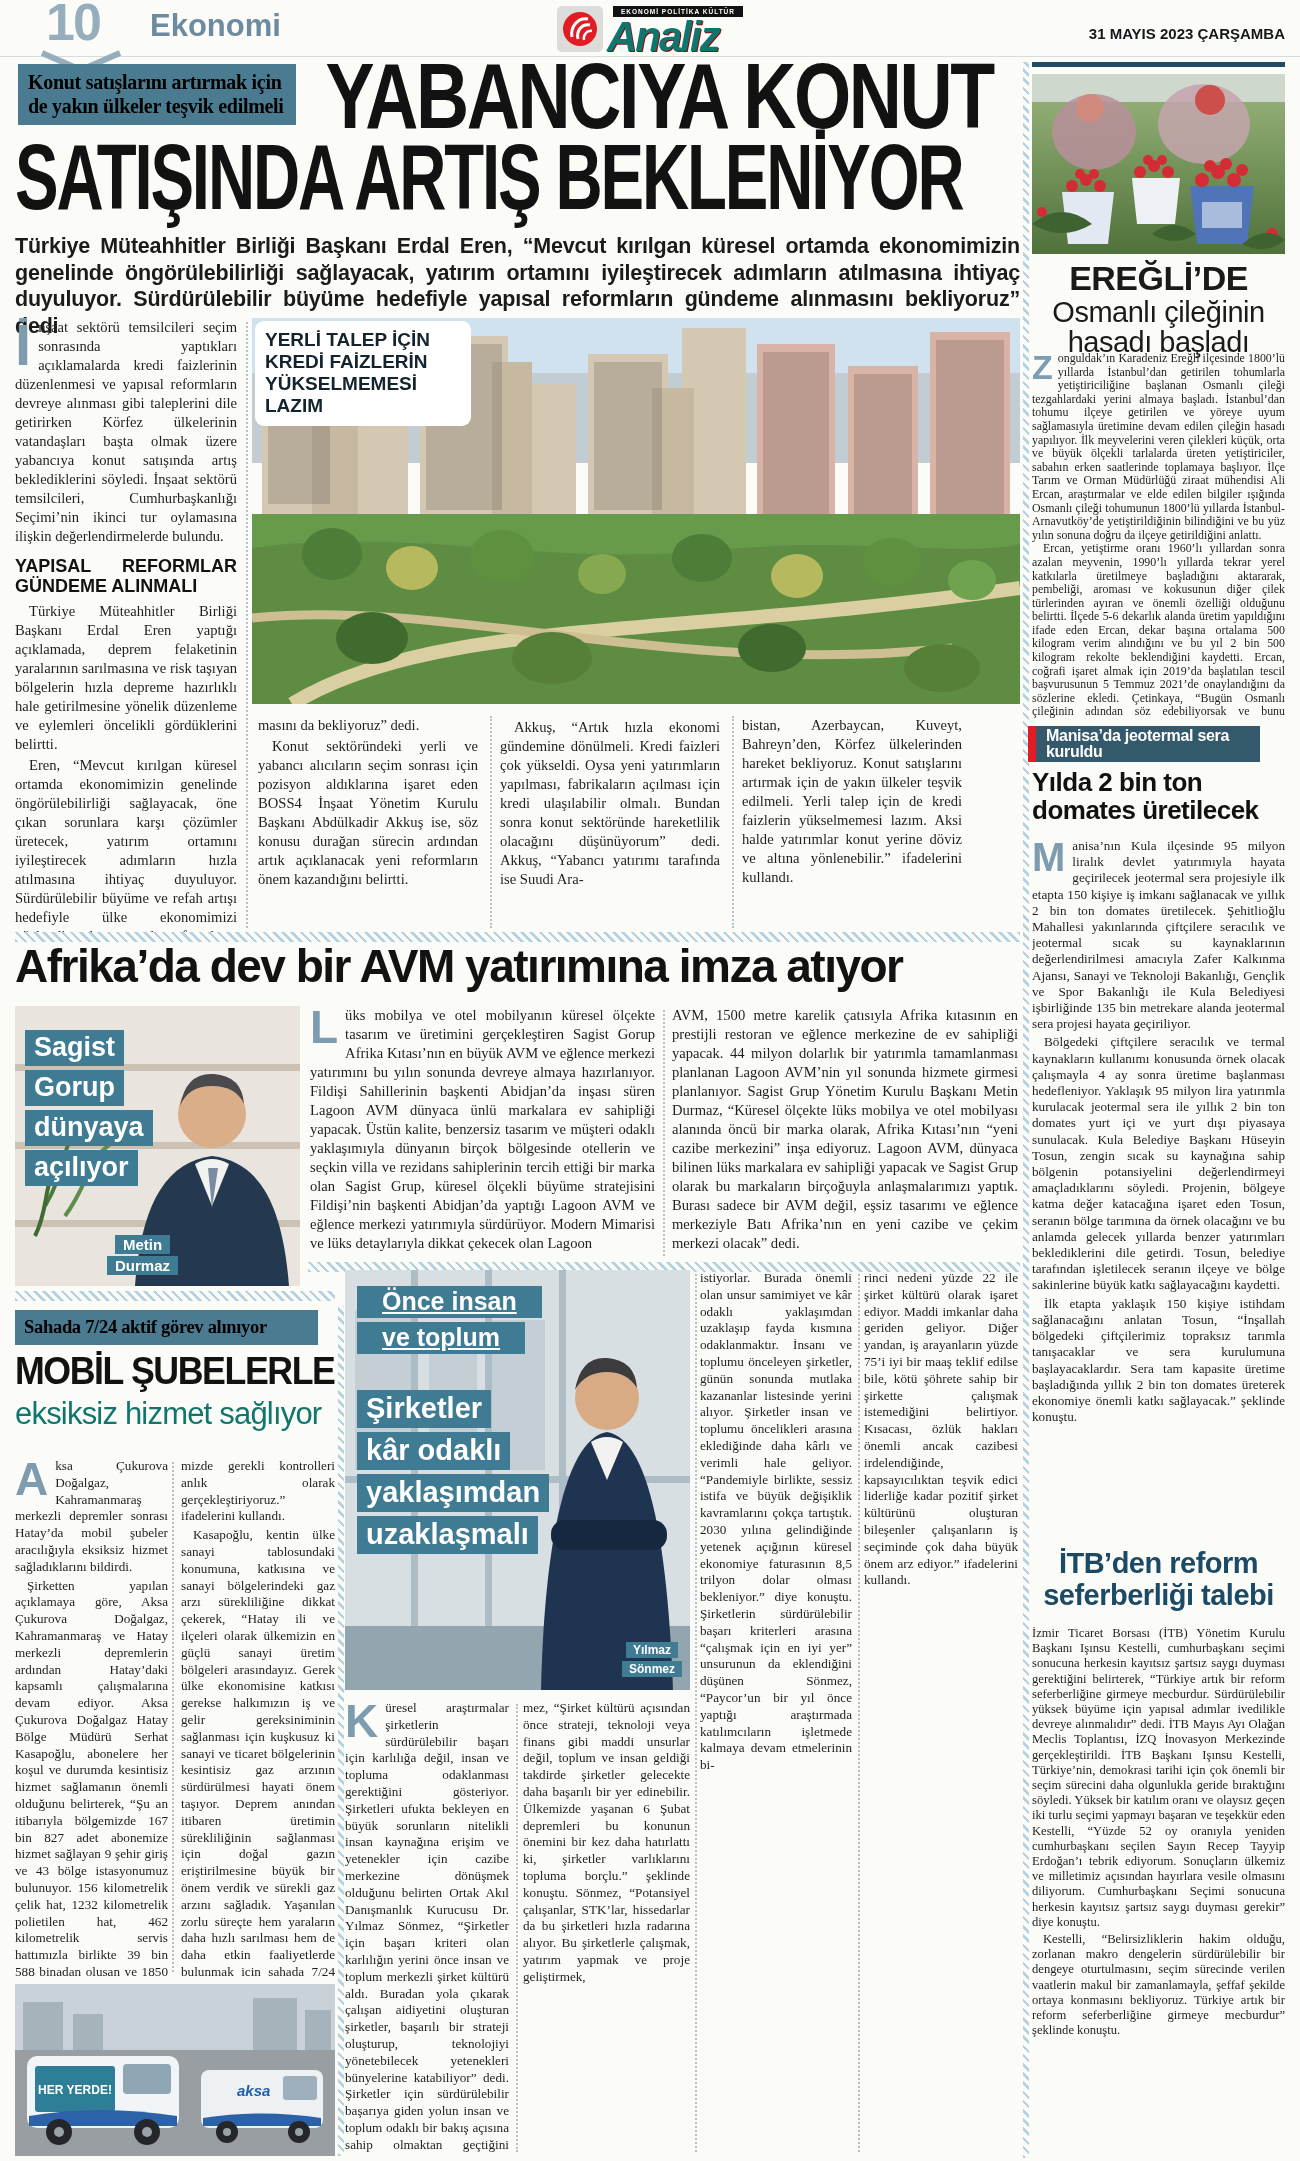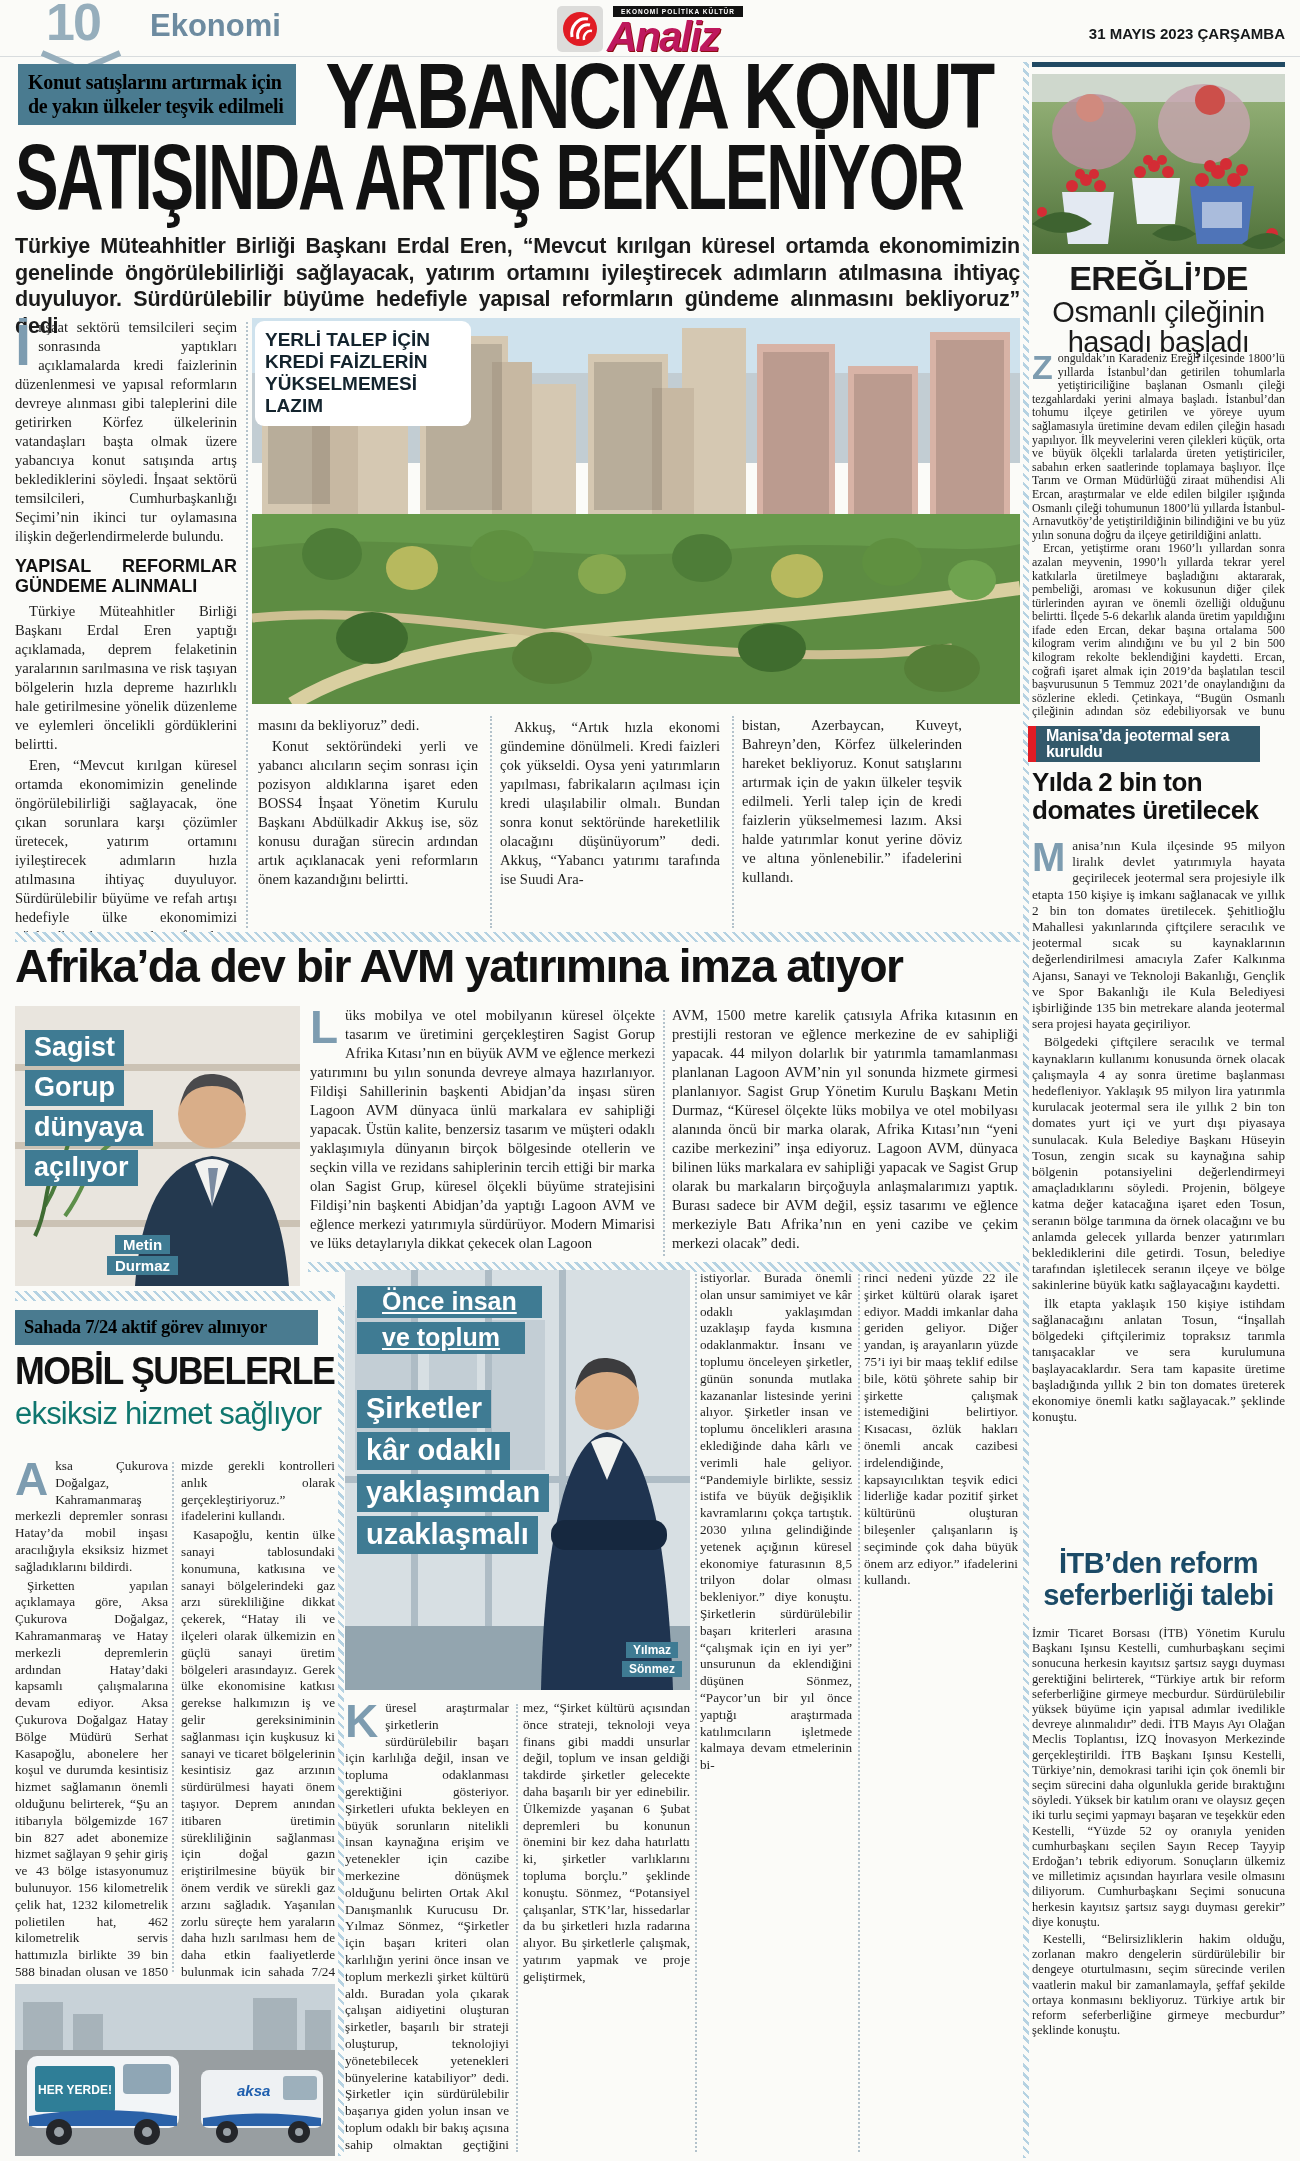--- a/index.html
+++ b/index.html
@@ -8,21 +8,21 @@
   .abs{position:absolute;}
   
   .hd-rule{position:absolute;left:0;top:56px;width:1300px;height:1px;background:#d8dcde;}
   .pagenum{position:absolute;left:46px;top:-6px;font:700 52px/1.1 "Liberation Sans",sans-serif;color:#96aebc;letter-spacing:-2px;}
   .chev{position:absolute;left:38px;top:50px;}
   .section-label{position:absolute;left:150px;top:10px;font:600 31px/1 "Liberation Sans",sans-serif;color:#6d8ba0;}
   .logo{position:absolute;left:50%;top:6px;transform:translateX(-50%);display:flex;align-items:flex-start;gap:4px;}
   .logo-icon{width:46px;height:46px;background:#dcdcda;border-radius:5px;display:flex;align-items:center;justify-content:center;}
   .logo-col{display:flex;flex-direction:column;align-items:flex-start;}
   .logo-top{background:#111;color:#fff;font:700 6.5px/1.4 "Liberation Sans",sans-serif;padding:1px 8px;letter-spacing:1px;margin-left:6px;}
-  .logo-text{font:700 italic 42px/0.95 "Liberation Sans",sans-serif;color:#be185d;letter-spacing:-2px;text-shadow:1px 1px 0 #8d0d12;}
+  .logo-text{font:700 italic 42px/0.95 "Liberation Sans",sans-serif;color:#0f766e;letter-spacing:-2px;text-shadow:1px 1px 0 #8d0d12;}
   .date{position:absolute;right:15px;top:26px;font:700 15px/1 "Liberation Sans",sans-serif;color:#15181a;}
   
   .hatch{background:repeating-linear-gradient(45deg,#b5d2e2 0 2.5px,transparent 2.5px 6.5px);}
   .vdot{width:0;border-left:2px dotted #b3c2cb;}
   .kickbox{background:#4a7b90;color:#000000;font-family:Liberation Serif, serif;font-weight:700;}
   .dropcap{float:left;font:700 46px/0.82 "Liberation Sans",sans-serif;color:#7d9cb0;margin:3px 7px 0 0;}
   .dropcap.big{font-size:58px;}
   .body-col{font-size:14.6px;line-height:19px;text-align:justify;overflow:hidden;}
   .body-col p{margin:0;}
   .body-col p.ind{text-indent:14px;margin-top:2px;}
@@ -338,21 +338,21 @@
     <p>AVM, 1500 metre karelik çatısıyla Afrika kıtasının en prestijli restoran ve eğlence merkezine de ev sahipliği yapacak. 44 milyon dolarlık bir yatırımla tamamlanması planlanan Lagoon AVM’nin yıl sonunda hizmete girmesi planlanıyor. Sagist Grup Yönetim Kurulu Başkanı Metin Durmaz, “Küresel ölçekte lüks mobilya ve otel mobilyası alanında öncü bir marka olarak, Afrika Kıtası’nın “yeni cazibe merkezini” inşa ediyoruz. Lagoon AVM, dünyaca bilinen lüks markalara ev sahipliği yapacak ve Sagist Grup olarak bu markaların birçoğuyla anlaşmalarımızı yaptık. Burası sadece bir AVM değil, eşsiz tasarımı ve eğlence merkeziyle Batı Afrika’nın en yeni cazibe ve çekim merkezi olacak” dedi.</p>
   </div>
   <div class="abs vdot vd-avm"></div>
   <div class="abs hatch hz2"></div>
   <div class="abs hatch hz3"></div>
 
   <div class="abs kickbox mb-kicker">Sahada 7/24 aktif görev alınıyor</div>
   <div class="abs mb-h1"><span>MOBİL ŞUBELERLE</span></div>
   <div class="abs mb-h2">eksiksiz hizmet sağlıyor</div>
   <div class="abs small-col mb-c1">
-    <p><span class="dropcap">A</span><span>ksa Çukurova Doğalgaz, Kahramanmaraş merkezli depremler sonrası Hatay’da mobil inşası aracılığıyla eksiksiz hizmet sağladıklarını bildirdi.</span></p>
+    <p><span class="dropcap">A</span><span>ksa Çukurova Doğalgaz, Kahramanmaraş merkezli depremler sonrası Hatay’da mobil şubeler aracılığıyla eksiksiz hizmet sağladıklarını bildirdi.</span></p>
     <p class="ind">Şirketten yapılan açıklamaya göre, Aksa Çukurova Doğalgaz, Kahramanmaraş ve Hatay merkezli depremlerin ardından Hatay’daki kapsamlı çalışmalarına devam ediyor. Aksa Çukurova Doğalgaz Hatay Bölge Müdürü Serhat Kasapoğlu, abonelere her koşul ve durumda kesintisiz hizmet sağlamanın önemli olduğunu belirterek, “Şu an itibarıyla bölgemizde 167 bin 827 adet abonemize hizmet sağlayan 9 şehir giriş ve 43 bölge istasyonumuz bulunuyor. 156 kilometrelik çelik hat, 1232 kilometrelik polietilen hat, 462 kilometrelik servis hattımızla birlikte 39 bin 588 binadan oluşan ve 1850 kilometreye ulaşan doğal gaz şebeke-</p>
   </div>
   <div class="abs small-col mb-c2">
     <p>mizde gerekli kontrolleri anlık olarak gerçekleştiriyoruz.” ifadelerini kullandı.</p>
     <p class="ind">Kasapoğlu, kentin ülke sanayi tablosundaki konumuna, katkısına ve sanayi bölgelerindeki gaz arzı sürekliliğine dikkat çekerek, “Hatay ili ve ilçeleri olarak ülkemizin en güçlü sanayi üretim bölgeleri arasındayız. Gerek ülke ekonomisine katkısı gerekse halkımızın iş ve gelir gereksiniminin sağlanması için kuşkusuz ki sanayi ve ticaret bölgelerinin kesintisiz gaz arzının sürdürülmesi hayati önem taşıyor. Deprem anından itibaren üretimin sürekliliğinin sağlanması için doğal gazın eriştirilmesine büyük bir önem verdik ve sürekli gaz arzını sağladık. Yaşanılan zorlu süreçte hem yaraların daha hızlı sarılması hem de daha etkin faaliyetlerde bulunmak için sahada 7/24 aktif görev alıyoruz.” şeklinde konuştu.</p>
   </div>
   <div class="abs vdot vd-mb"></div>
   <div class="abs mb-photo">
     <svg class="fill" viewBox="0 0 320 172" preserveAspectRatio="none">
       <rect width="320" height="70" fill="#c8d2d8"></rect>

